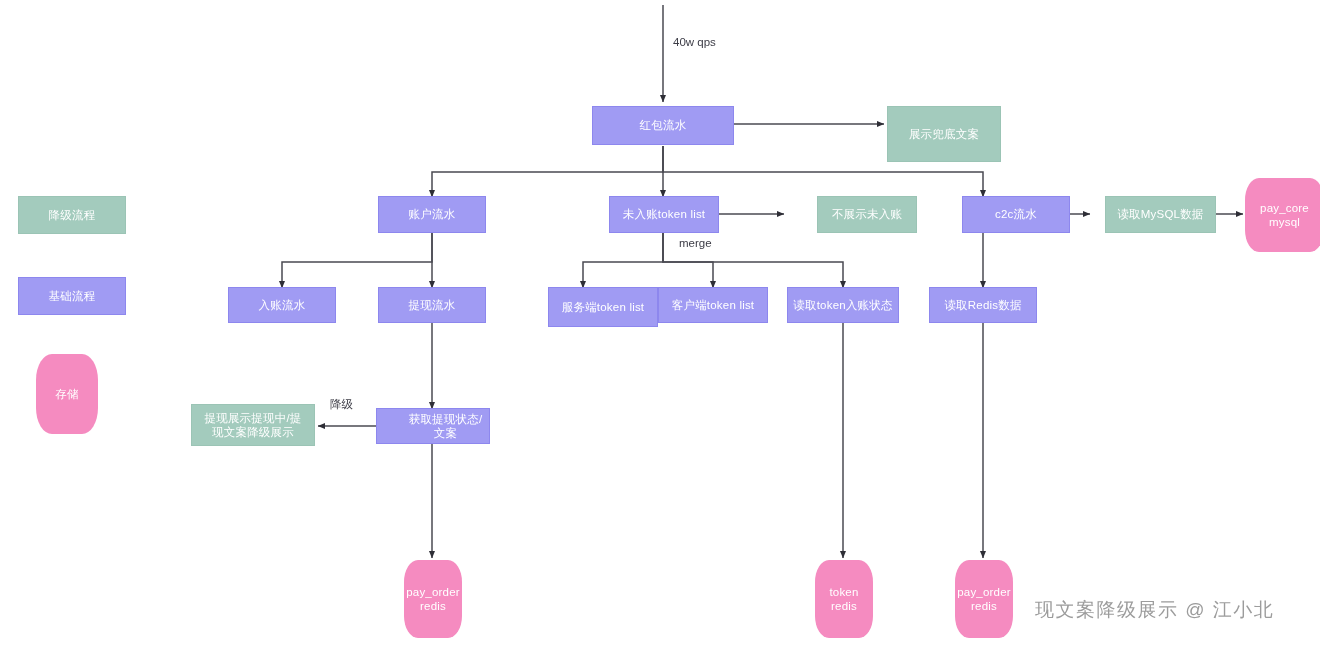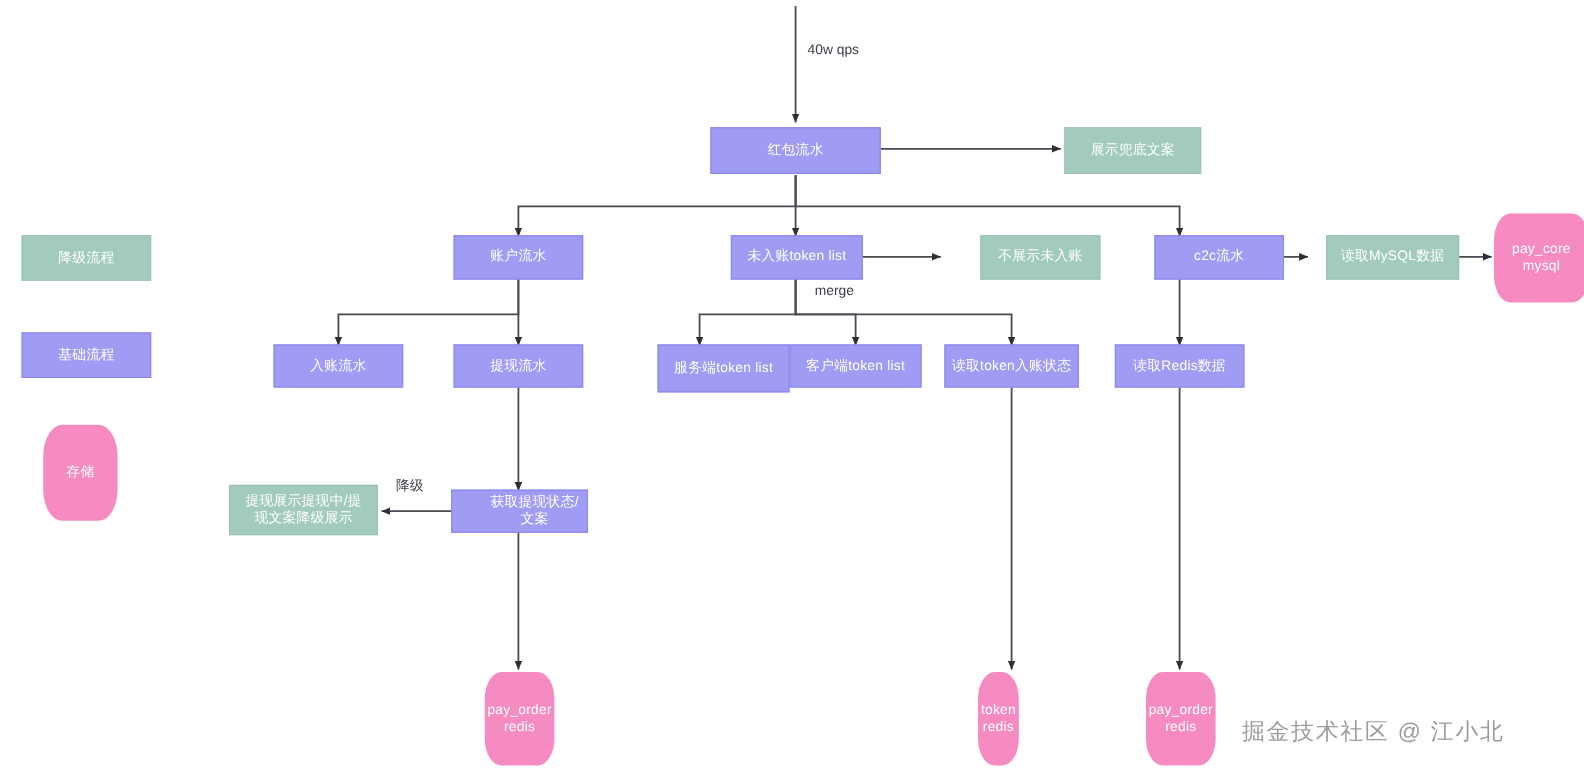--- a/index.html
+++ b/index.html
@@ -120,21 +120,21 @@
     <span>基础流程</span>
   </div>
   <div class="node cyl legend" style="left:36px; top:354px; width:62px; height:80px;">
     <span>存储</span>
   </div>
 
   <div class="node purple" style="left:592px; top:106px; width:142px; height:39px;">
     <span>红包流水</span>
   </div>
 
-  <div class="node green" style="left:887px; top:106px; width:114px; height:39px;text-align:right;">
+  <div class="node green" style="left:887px; top:106px; width:114px; height:56px;text-align:right;">
     <span>展示兜底文案</span>
   </div>
 
   <div class="node purple" style="left:378px; top:196px; width:108px; height:37px;">
     <span>账户流水</span>
   </div>
 
   <div class="node purple" style="left:609px; top:196px; width:110px; height:37px;">
     <span>未入账token list</span>
   </div>
@@ -187,37 +187,37 @@
 
   <div class="node purple" style="left:376px; top:408px; width:114px; height:36px;padding-left:29px;">
     <span>获取提现状态/文案</span>
   </div>
 
   <div class="node cyl" style="left:404px; top:560px; width:58px; height:78px; white-space:pre-line;">
     <span>pay_order
 redis</span>
   </div>
 
-  <div class="node cyl" style="left:815px; top:560px; width:34px; height:78px; white-space:pre-line;">
+  <div class="node cyl" style="left:815px; top:560px; width:58px; height:78px; white-space:pre-line;">
     <span>token
 redis</span>
   </div>
 
   <div class="node cyl" style="left:955px; top:560px; width:58px; height:78px; white-space:pre-line;">
     <span>pay_order
 redis</span>
   </div>
 
   <div class="edge-label" style="left:673px; top:36px;">
     <span>40w qps</span>
   </div>
   <div class="edge-label" style="left:679px; top:237px;">
     <span>merge</span>
   </div>
   <div class="edge-label" style="left:330px; top:397px;">
     <span>降级</span>
   </div>
 
   <div class="watermark" style="left:1035px; top:597px;">
-    <span>掘金技术社区 @ 江小北</span>
+    <span>现文案降级展示 @ 江小北</span>
   </div>
 
 </div>
 
 </body></html>

